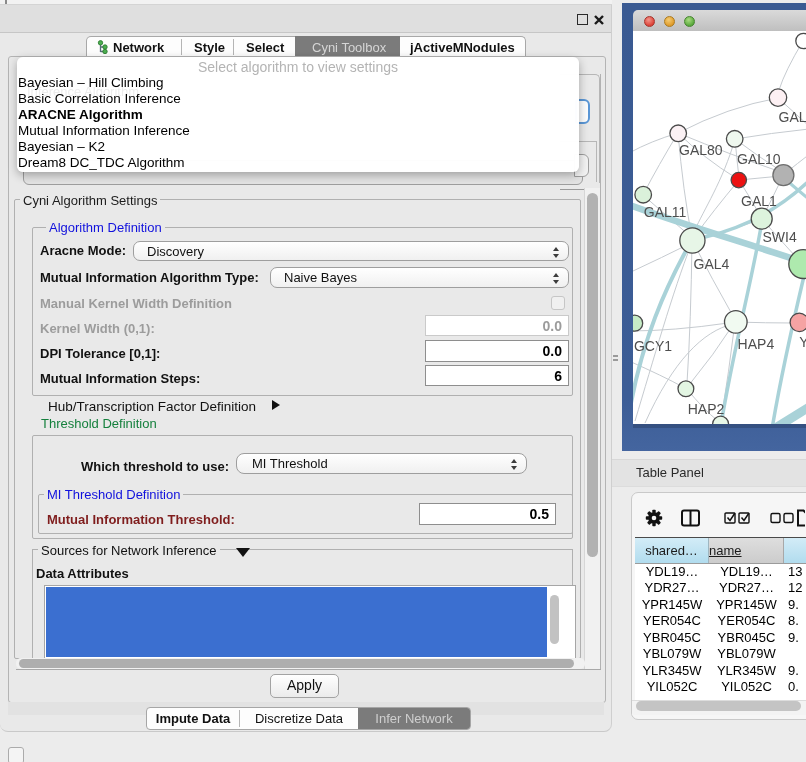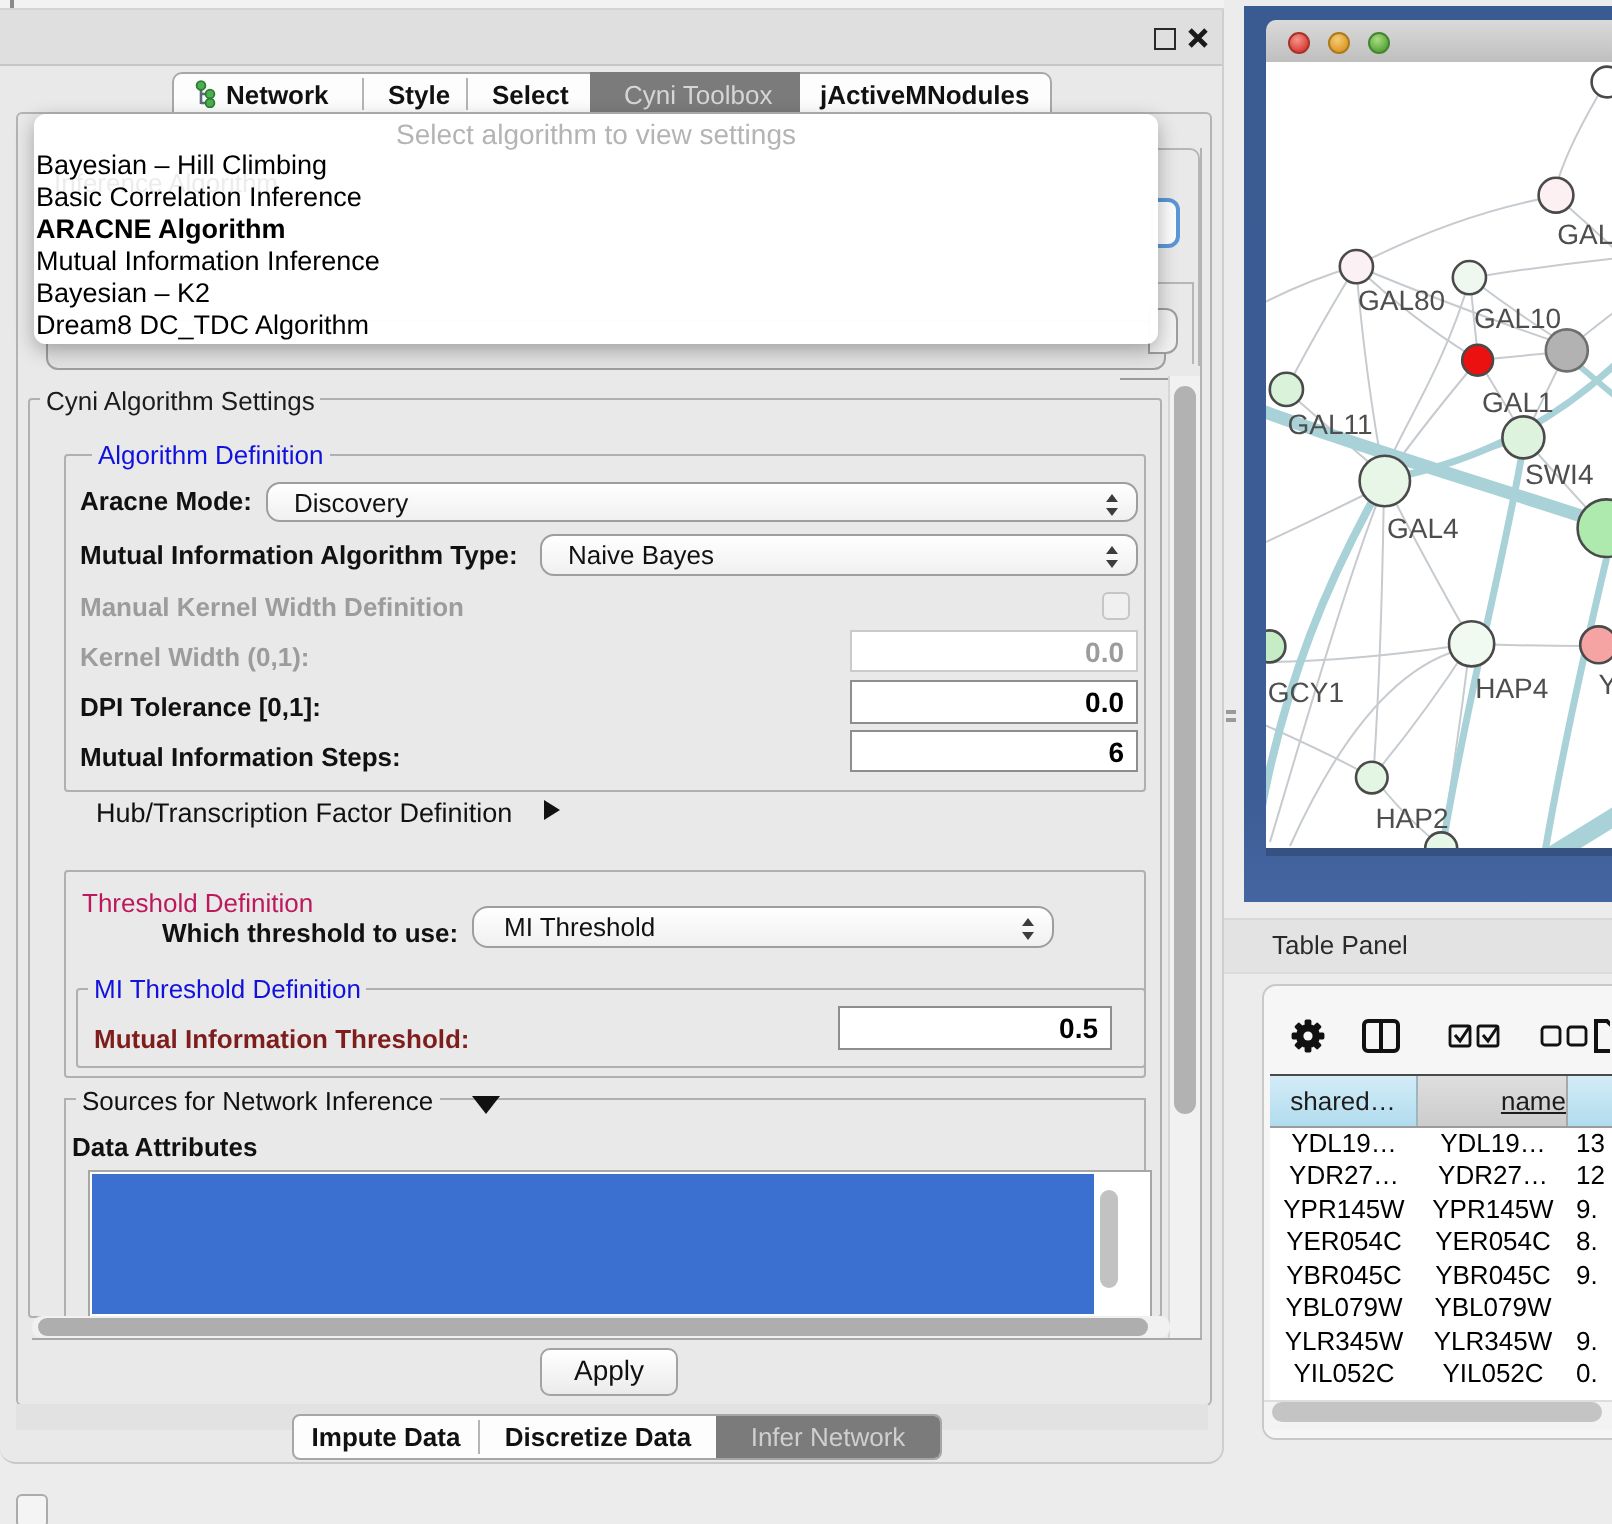--- a/index.html
+++ b/index.html
@@ -78,21 +78,21 @@
 <div class="abs field" style="left:425px;top:315px;width:144px;height:21px;border-color:#cacaca;color:#9c9c9c;">0.0</div>
 <div class="abs b" style="left:40px;top:346px;font-size:13px;color:#111;">DPI Tolerance [0,1]:</div>
 <div class="abs field" style="left:425px;top:340px;width:144px;height:22px;">0.0</div>
 <div class="abs b" style="left:40px;top:371px;font-size:13px;color:#111;">Mutual Information Steps:</div>
 <div class="abs field" style="left:425px;top:365px;width:144px;height:21px;">6</div>
 
 <div class="abs" style="left:48px;top:399px;font-size:13.5px;color:#111;">Hub/Transcription Factor Definition</div>
 <div class="abs" style="left:272px;top:400px;width:0;height:0;border-left:8px solid #111;border-top:5.5px solid transparent;border-bottom:5.5px solid transparent;"></div>
 
 <div class="abs" style="left:32px;top:435px;width:539px;height:102px;border:1px solid #b0b0b0;border-radius:2px;"></div>
-<div class="abs" style="left:38px;top:444px;background:#e9e9e9;padding:0 3px;font-size:13px;color:#be185d;">Threshold Definition</div>
+<div class="abs" style="left:38px;top:416px;background:#e9e9e9;padding:0 3px;font-size:13px;color:#15803d;">Threshold Definition</div>
 
 <div class="abs b" style="left:81px;top:459px;font-size:13px;color:#111;">Which threshold to use:</div>
 <div class="abs combo" style="left:236px;top:453px;width:291px;height:21px;border-radius:8px;">
   <span style="margin-left:15px;">MI Threshold</span><span class="arr"></span>
 </div>
 
 <div class="abs" style="left:38px;top:494px;width:533px;height:38px;border:1px solid #b0b0b0;border-radius:2px;"></div>
 <div class="abs" style="left:44px;top:487px;background:#e9e9e9;padding:0 3px;font-size:13px;color:#1111dd;">MI Threshold Definition</div>
 <div class="abs b" style="left:47px;top:512px;font-size:13px;color:#7f1d1d;">Mutual Information Threshold:</div>
 <div class="abs field" style="left:419px;top:503px;width:137px;height:22px;">0.5</div>
@@ -113,21 +113,21 @@
 
 <div class="abs" style="left:600px;top:74px;width:1px;height:596px;background:#b2b2b2;"></div>
 <div class="abs" style="left:16px;top:669px;width:585px;height:1px;background:#a8a8a8;"></div>
 <div class="abs" style="left:8px;top:702px;width:596px;height:13px;background:#e2e2e2;"></div>
 
 <div class="abs" style="left:270px;top:674px;width:67px;height:22px;background:linear-gradient(#ffffff,#ebebeb);border:1px solid #a3a3a3;border-radius:5px;text-align:center;font-size:14px;color:#111;line-height:21px;">Apply</div>
 
 <div class="abs" style="left:146px;top:707px;width:323px;height:21px;background:#fdfdfd;border:1px solid #a6a6a6;border-radius:4px;overflow:hidden;">
   <div style="position:absolute;left:0;top:0;width:92px;height:21px;text-align:center;font-size:13px;font-weight:bold;color:#111;line-height:21px;">Impute Data</div>
   <div style="position:absolute;left:92px;top:2px;width:1px;height:17px;background:#b5b5b5;"></div>
-  <div style="position:absolute;left:93px;top:0;width:118px;height:21px;text-align:center;font-size:13px;font-weight:bold;color:#111;line-height:21px;">Discretize Data</div>
+  <div style="position:absolute;left:93px;top:0;width:118px;height:21px;text-align:center;font-size:13px;font-weight:normal;color:#111;line-height:21px;">Discretize Data</div>
   <div style="position:absolute;left:211px;top:0;width:112px;height:21px;background:#7b7b7b;text-align:center;font-size:13px;color:#cfcfcf;line-height:21px;">Infer Network</div>
 </div>
 
 <div class="abs" style="left:8px;top:747px;width:14px;height:15px;background:#f4f4f4;border:1px solid #ababab;border-radius:3px;"></div>
 
 <div class="abs" style="left:622px;top:3px;width:184px;height:448px;background:linear-gradient(#3a5a92,#3c5d96 88%,#44659f);"></div>
 
 <div class="abs" style="left:633px;top:10px;width:173px;height:21px;background:linear-gradient(#dadada,#bfbfbf);border-bottom:1px solid #8f8f8f;border-radius:5px 0 0 0;"></div>
 <div class="abs" style="left:644px;top:16px;width:11px;height:11px;border-radius:50%;background:radial-gradient(circle at 40% 32%,#f2968c,#dd4338 70%);border:1px solid #a4342c;box-sizing:border-box;"></div>
 <div class="abs" style="left:664px;top:16px;width:11px;height:11px;border-radius:50%;background:radial-gradient(circle at 40% 32%,#f3cc74,#e09b2b 70%);border:1px solid #ab7a1e;box-sizing:border-box;"></div>
@@ -256,21 +256,21 @@
     <rect x="139" y="4.5" width="9" height="9" rx="1.5" stroke-width="1.4"></rect>
   </g>
 
   <path d="M153 1.5 h5.5 l3.5 3.5 v11.5 h-9 z" fill="none" stroke="#111" stroke-width="2"></path>
 </svg>
 </div>
 
 <div class="abs" style="left:635px;top:537px;width:171px;height:166px;background:#fff;overflow:hidden;">
   <div style="position:absolute;left:0;top:0;width:171px;height:1px;background:#4a4a4a;"></div>
   <div style="position:absolute;left:0;top:1px;width:74px;height:25px;background:linear-gradient(#d3ecf7,#b1dcee);border-right:1px solid #9fb6c0;box-sizing:border-box;text-align:center;font-size:13px;color:#1c1c1c;line-height:25px;">shared…</div>
-  <div style="position:absolute;left:74px;top:1px;width:75px;height:25px;background:linear-gradient(#dedede,#cccccc);border-right:1px solid #a8a8a8;box-sizing:border-box;text-align:right;font-size:13px;color:#1c1c1c;line-height:25px;text-decoration:underline;">name</div>
+  <div style="position:absolute;left:74px;top:1px;width:75px;height:25px;background:linear-gradient(#dedede,#cccccc);border-right:1px solid #a8a8a8;box-sizing:border-box;text-align:left;font-size:13px;color:#1c1c1c;line-height:25px;text-decoration:underline;">name</div>
   <div style="position:absolute;left:149px;top:1px;width:22px;height:25px;background:linear-gradient(#d3ecf7,#b1dcee);font-size:13px;color:#1c1c1c;line-height:25px;"></div>
   <div style="position:absolute;left:0;top:26px;width:171px;height:1px;background:#9b9b9b;"></div>
   <div style="position:absolute;left:0;top:27px;width:171px;font-size:13px;color:#000;">
     <div class="trow"><span class="tc1">YDL19…</span><span class="tc2">YDL19…</span><span class="tc3">13</span></div>
     <div class="trow"><span class="tc1">YDR27…</span><span class="tc2">YDR27…</span><span class="tc3">12</span></div>
     <div class="trow"><span class="tc1">YPR145W</span><span class="tc2">YPR145W</span><span class="tc3">9.</span></div>
     <div class="trow"><span class="tc1">YER054C</span><span class="tc2">YER054C</span><span class="tc3">8.</span></div>
     <div class="trow"><span class="tc1">YBR045C</span><span class="tc2">YBR045C</span><span class="tc3">9.</span></div>
     <div class="trow"><span class="tc1">YBL079W</span><span class="tc2">YBL079W</span><span class="tc3"></span></div>
     <div class="trow"><span class="tc1">YLR345W</span><span class="tc2">YLR345W</span><span class="tc3">9.</span></div>

